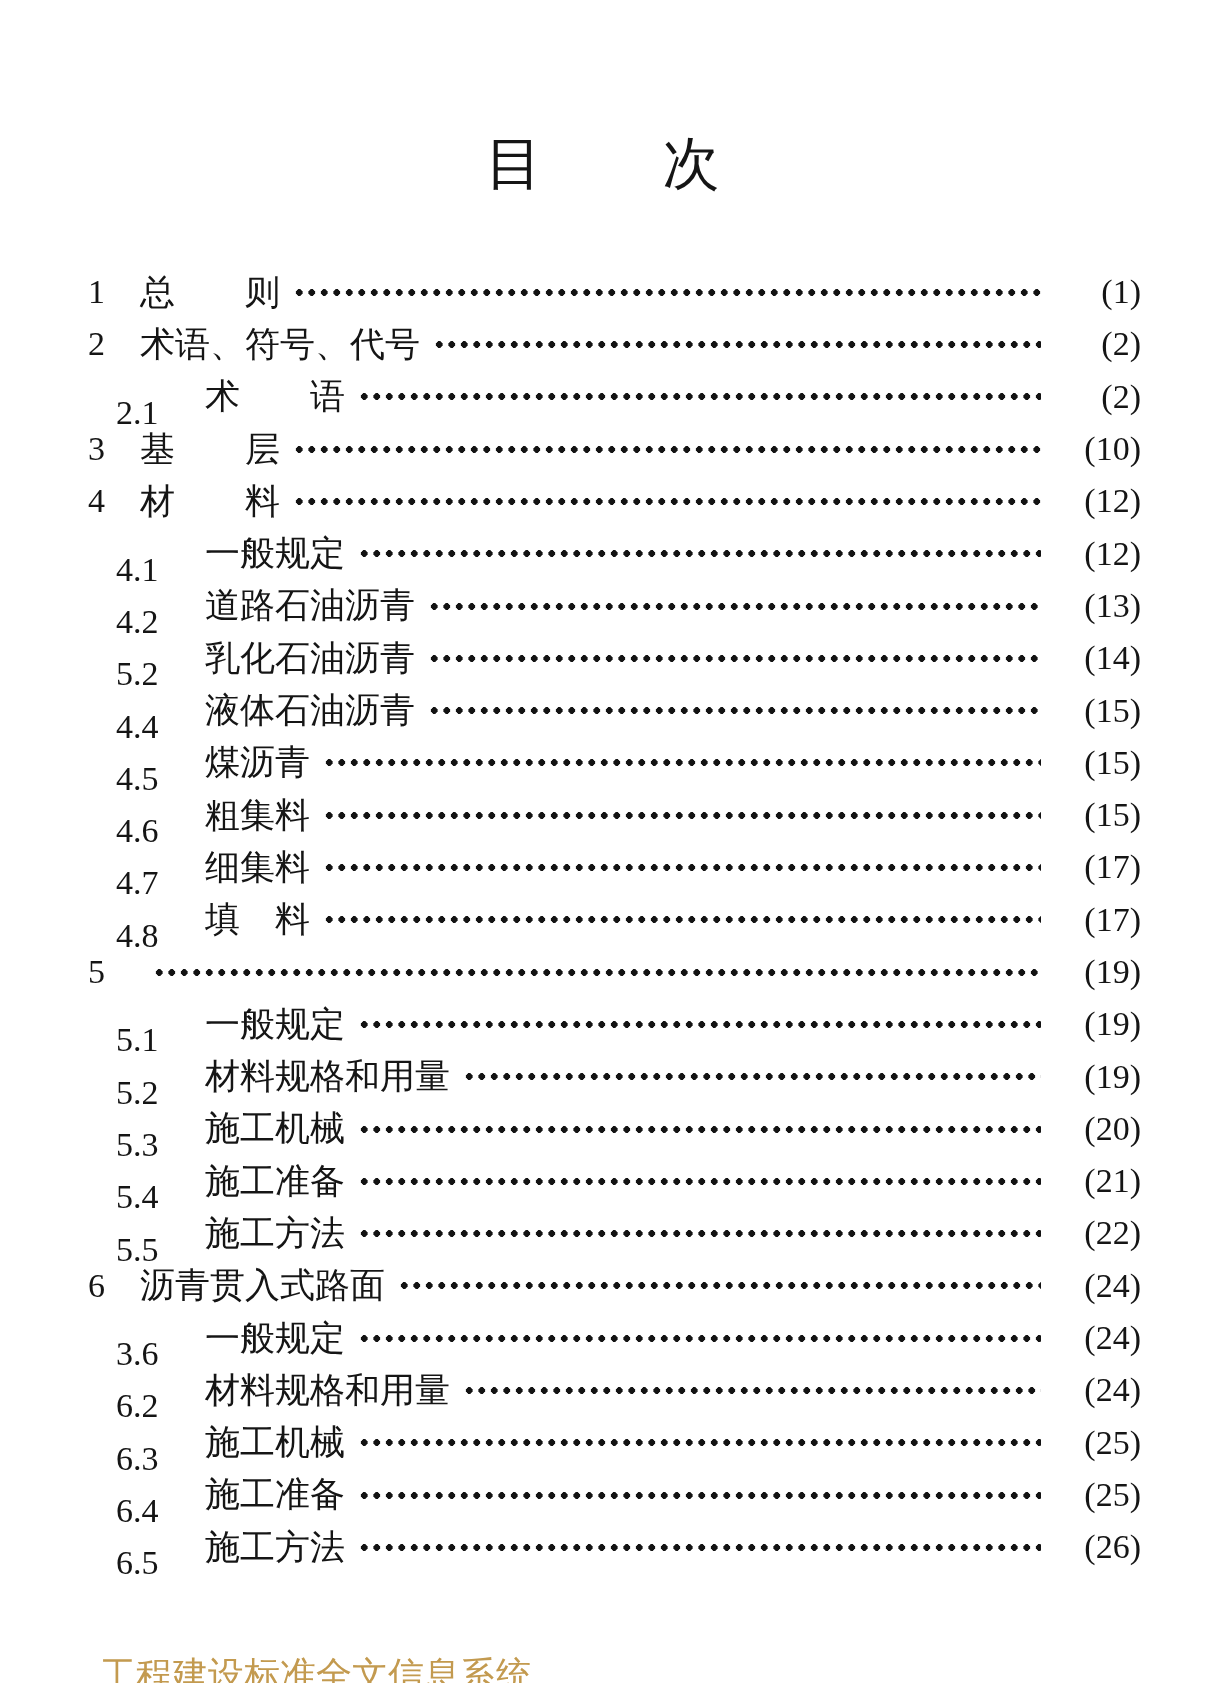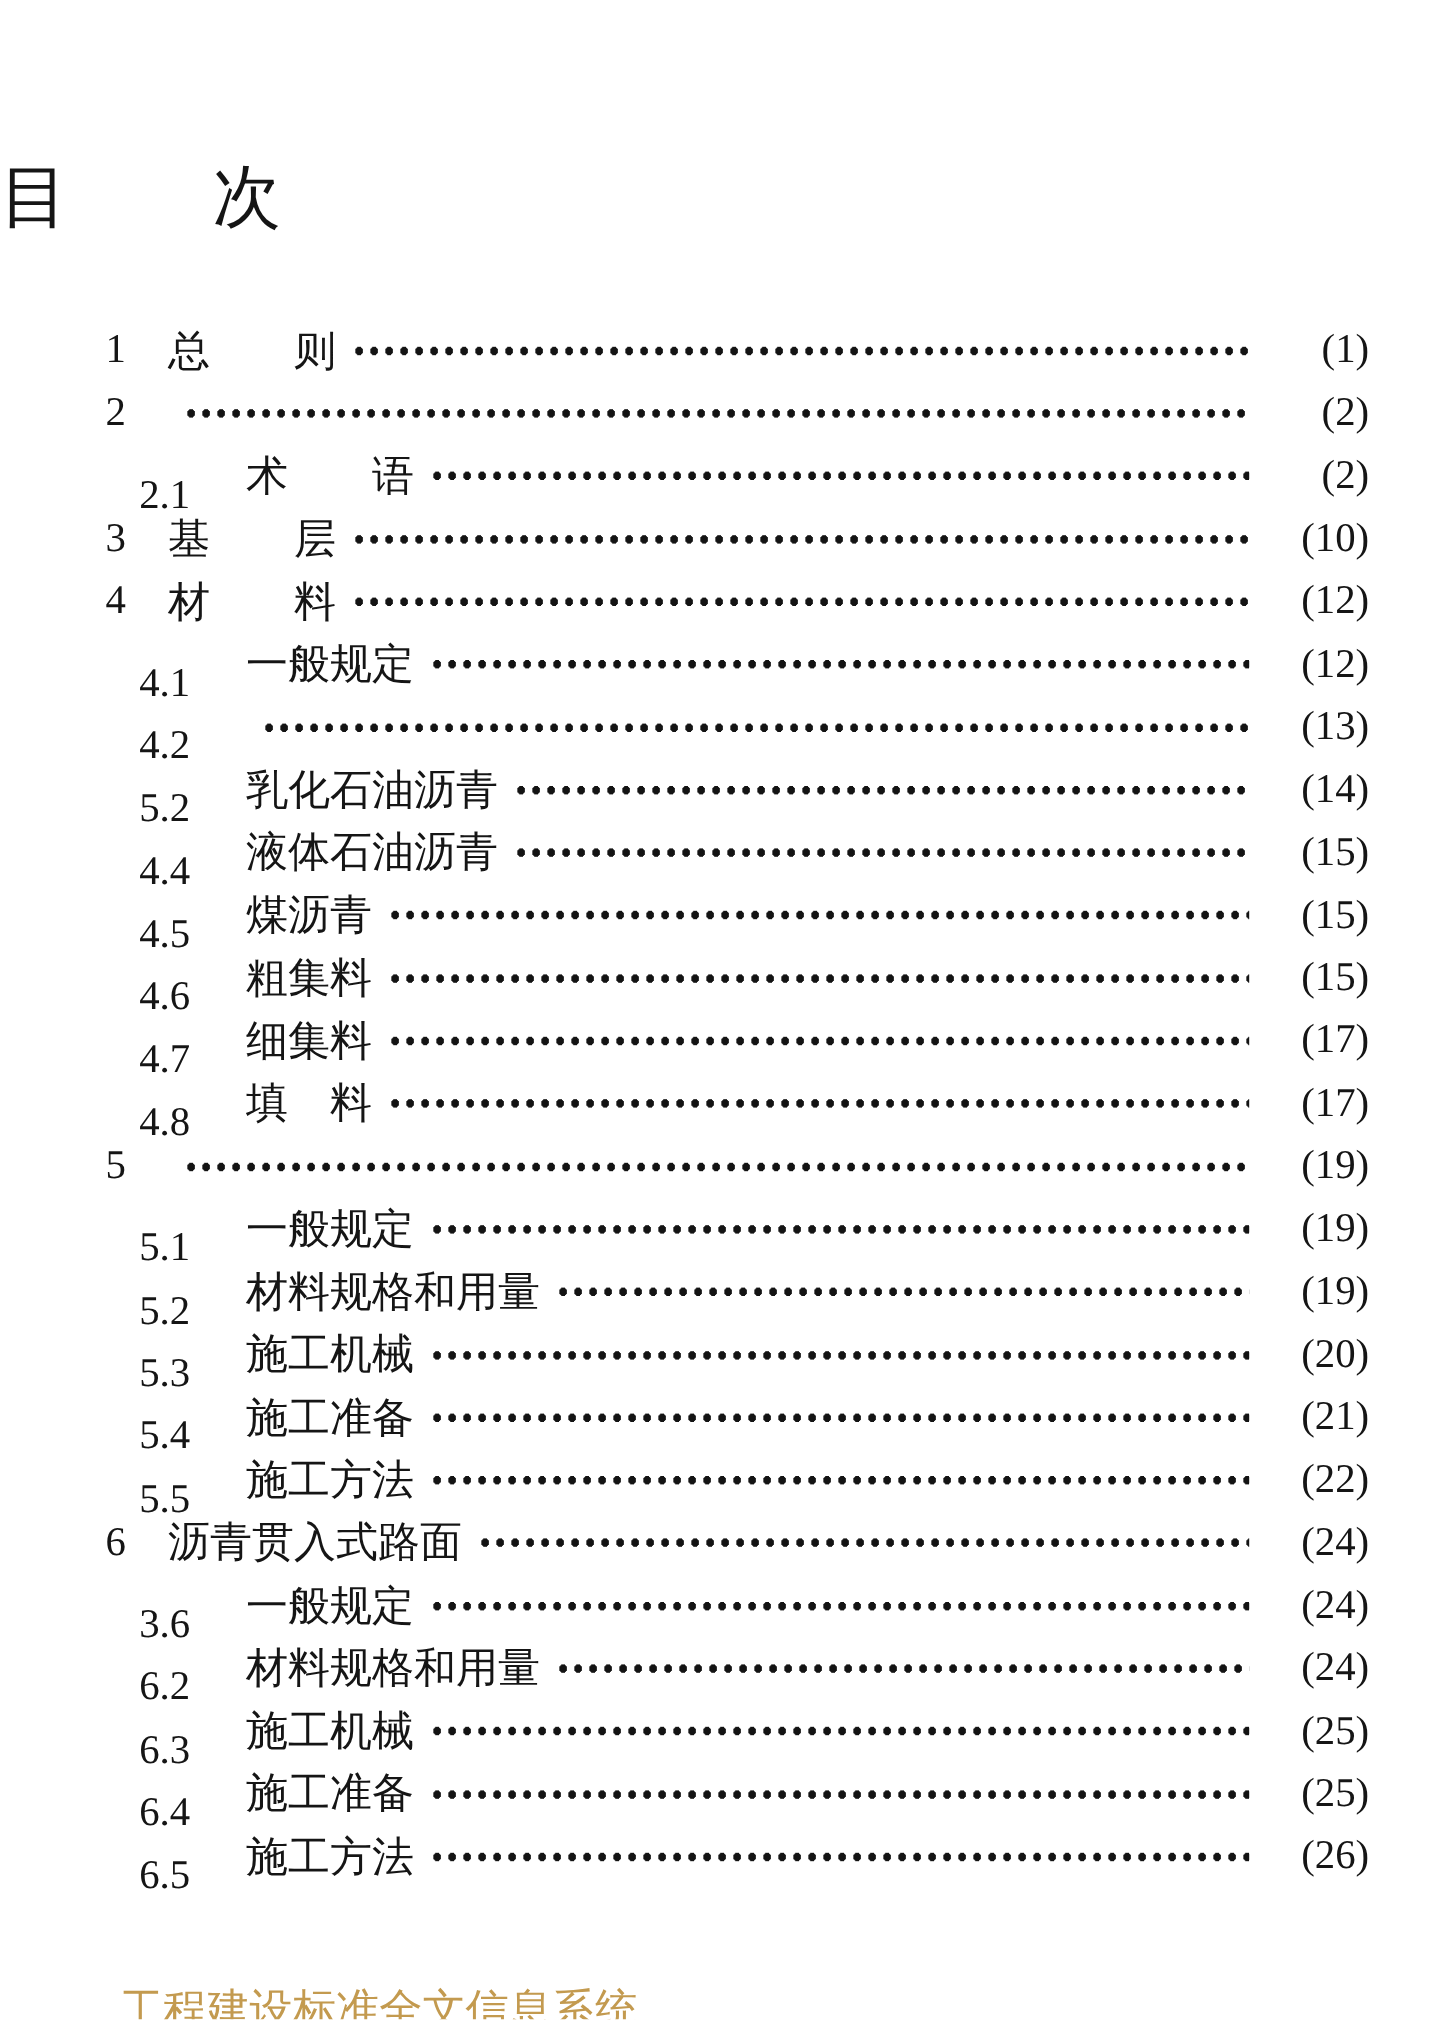--- a/index.html
+++ b/index.html
@@ -10,20 +10,21 @@
     background: #ffffff;
     overflow: hidden;
     font-family: "Liberation Serif", "DejaVu Serif", serif;
     color: #151515;
   }
   .doc-title {
     position: absolute;
     top: 126px;
     left: 0;
     width: 100%;
+    text-align: center;
     font-size: 57px;
     font-weight: 500;
     letter-spacing: 2px;
     white-space: pre;
   }
   .toc {
     position: absolute;
     top: 266px;
     left: 88px;
     right: 66px;
@@ -79,20 +80,21 @@
 
   <div class="toc" id="toc-list">
       <div class="row lvl1">
       <span class="num">1</span>
       <span class="label">总　　则</span>
       <span class="leader"></span>
       <span class="pnum">(1)</span>
     </div>
       <div class="row lvl1">
       <span class="num">2</span>
+      <span class="label">术语、符号、代号</span>
       <span class="leader"></span>
       <span class="pnum">(2)</span>
     </div>
       <div class="row lvl2">
       <span class="num">2.1</span>
       <span class="label">术　　语</span>
       <span class="leader"></span>
       <span class="pnum">(2)</span>
     </div>
       <div class="row lvl1">
@@ -108,20 +110,21 @@
       <span class="pnum">(12)</span>
     </div>
       <div class="row lvl2">
       <span class="num">4.1</span>
       <span class="label">一般规定</span>
       <span class="leader"></span>
       <span class="pnum">(12)</span>
     </div>
       <div class="row lvl2">
       <span class="num">4.2</span>
+      <span class="label">道路石油沥青</span>
       <span class="leader"></span>
       <span class="pnum">(13)</span>
     </div>
       <div class="row lvl2">
       <span class="num">5.2</span>
       <span class="label">乳化石油沥青</span>
       <span class="leader"></span>
       <span class="pnum">(14)</span>
     </div>
       <div class="row lvl2">

